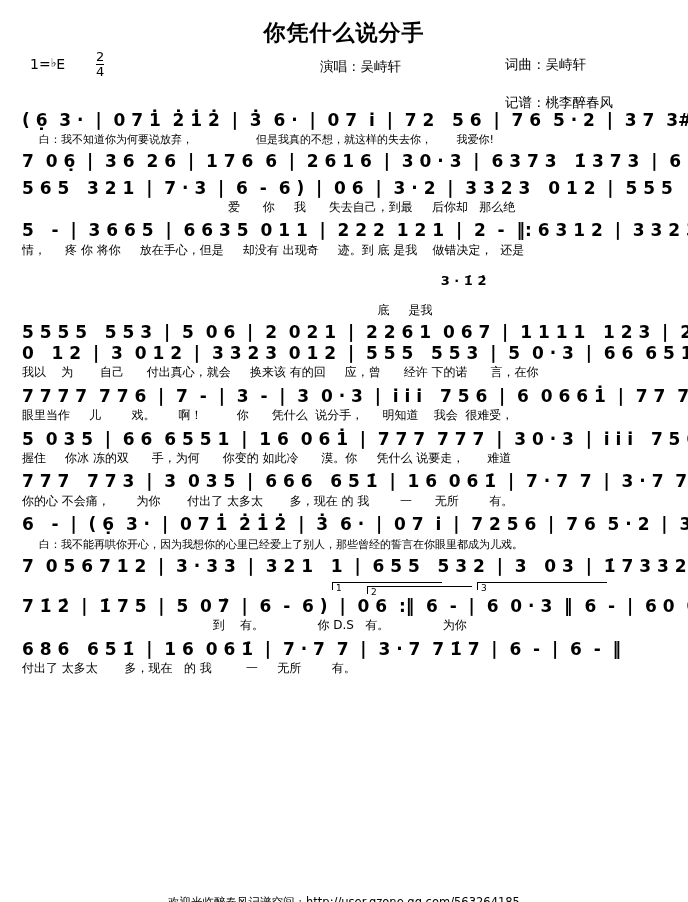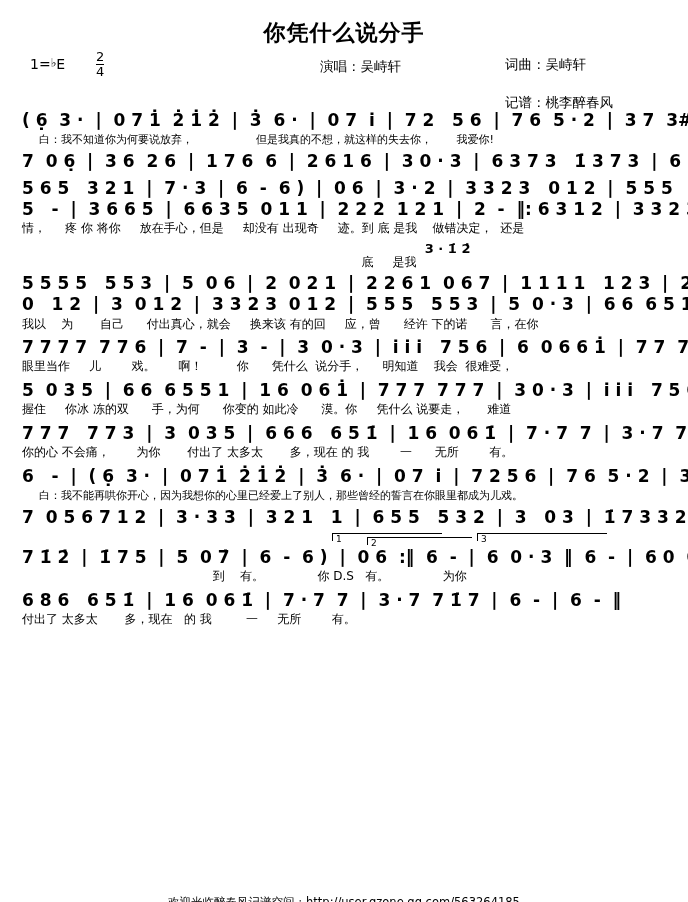--- a/index.html
+++ b/index.html
@@ -76,21 +76,21 @@
     font-family:"DejaVu Sans", sans-serif;
     font-size:11px;
     white-space:pre;
     margin:1px 0 4px 17px;
   }
   .smallline{
     font-family:"DejaVu Sans", sans-serif;
     font-weight:bold;
     font-size:13px;
     white-space:pre;
-    margin:0;
+    margin:16px;
     line-height:1.1;
   }
   .endingrow{
     position:relative;
     height:14px;
     margin-top:2px;
   }
   .ending{
     position:absolute;
     border-left:1px solid #000;
@@ -138,20 +138,21 @@
       <div class="spoken">白：我不知道你为何要说放弃，                  但是我真的不想，就这样的失去你，       我爱你!</div>
     </div>
 
     <div class="sysrow">
       <div class="music">7  0 6̣  |  3 6  2 6  |  1 7 6  6  |  2 6 1 6  |  3 0 · 3  |  6 3 7 3   1̇ 3 7 3  |  6 5 2   3</div>
       <div class="lyric"></div>
     </div>
 
     <div class="sysrow">
       <div class="music">5 6 5   3 2 1  |  7 · 3  |  6  -  6 )  |  0 6  |  3 · 2  |  3 3 2 3   0 1 2  |  5 5 5   5 5 3</div>
+      <div class="lyric">                                                      爱      你     我      失去自己，到最     后你却   那么绝</div>
     </div>
 
     <div class="sysrow">
       <div class="music">5   -  |  3 6 6 5  |  6 6 3 5  0 1 1  |  2 2 2  1 2 1  |  2  -  ‖: 6 3 1 2  |  3 3 2 3   0 1 2</div>
       <div class="lyric">情，     疼 你 将你     放在手心，但是     却没有 出现奇     迹。到 底 是我    做错决定，  还是</div>
       <div class="smallline">                                                                                         3 · 1̇ 2̇</div>
       <div class="smallline" style="font-weight:normal;font-size:12px;margin-bottom:4px;">                                                                                         底     是我</div>
     </div>
 
     <div class="sysrow">

